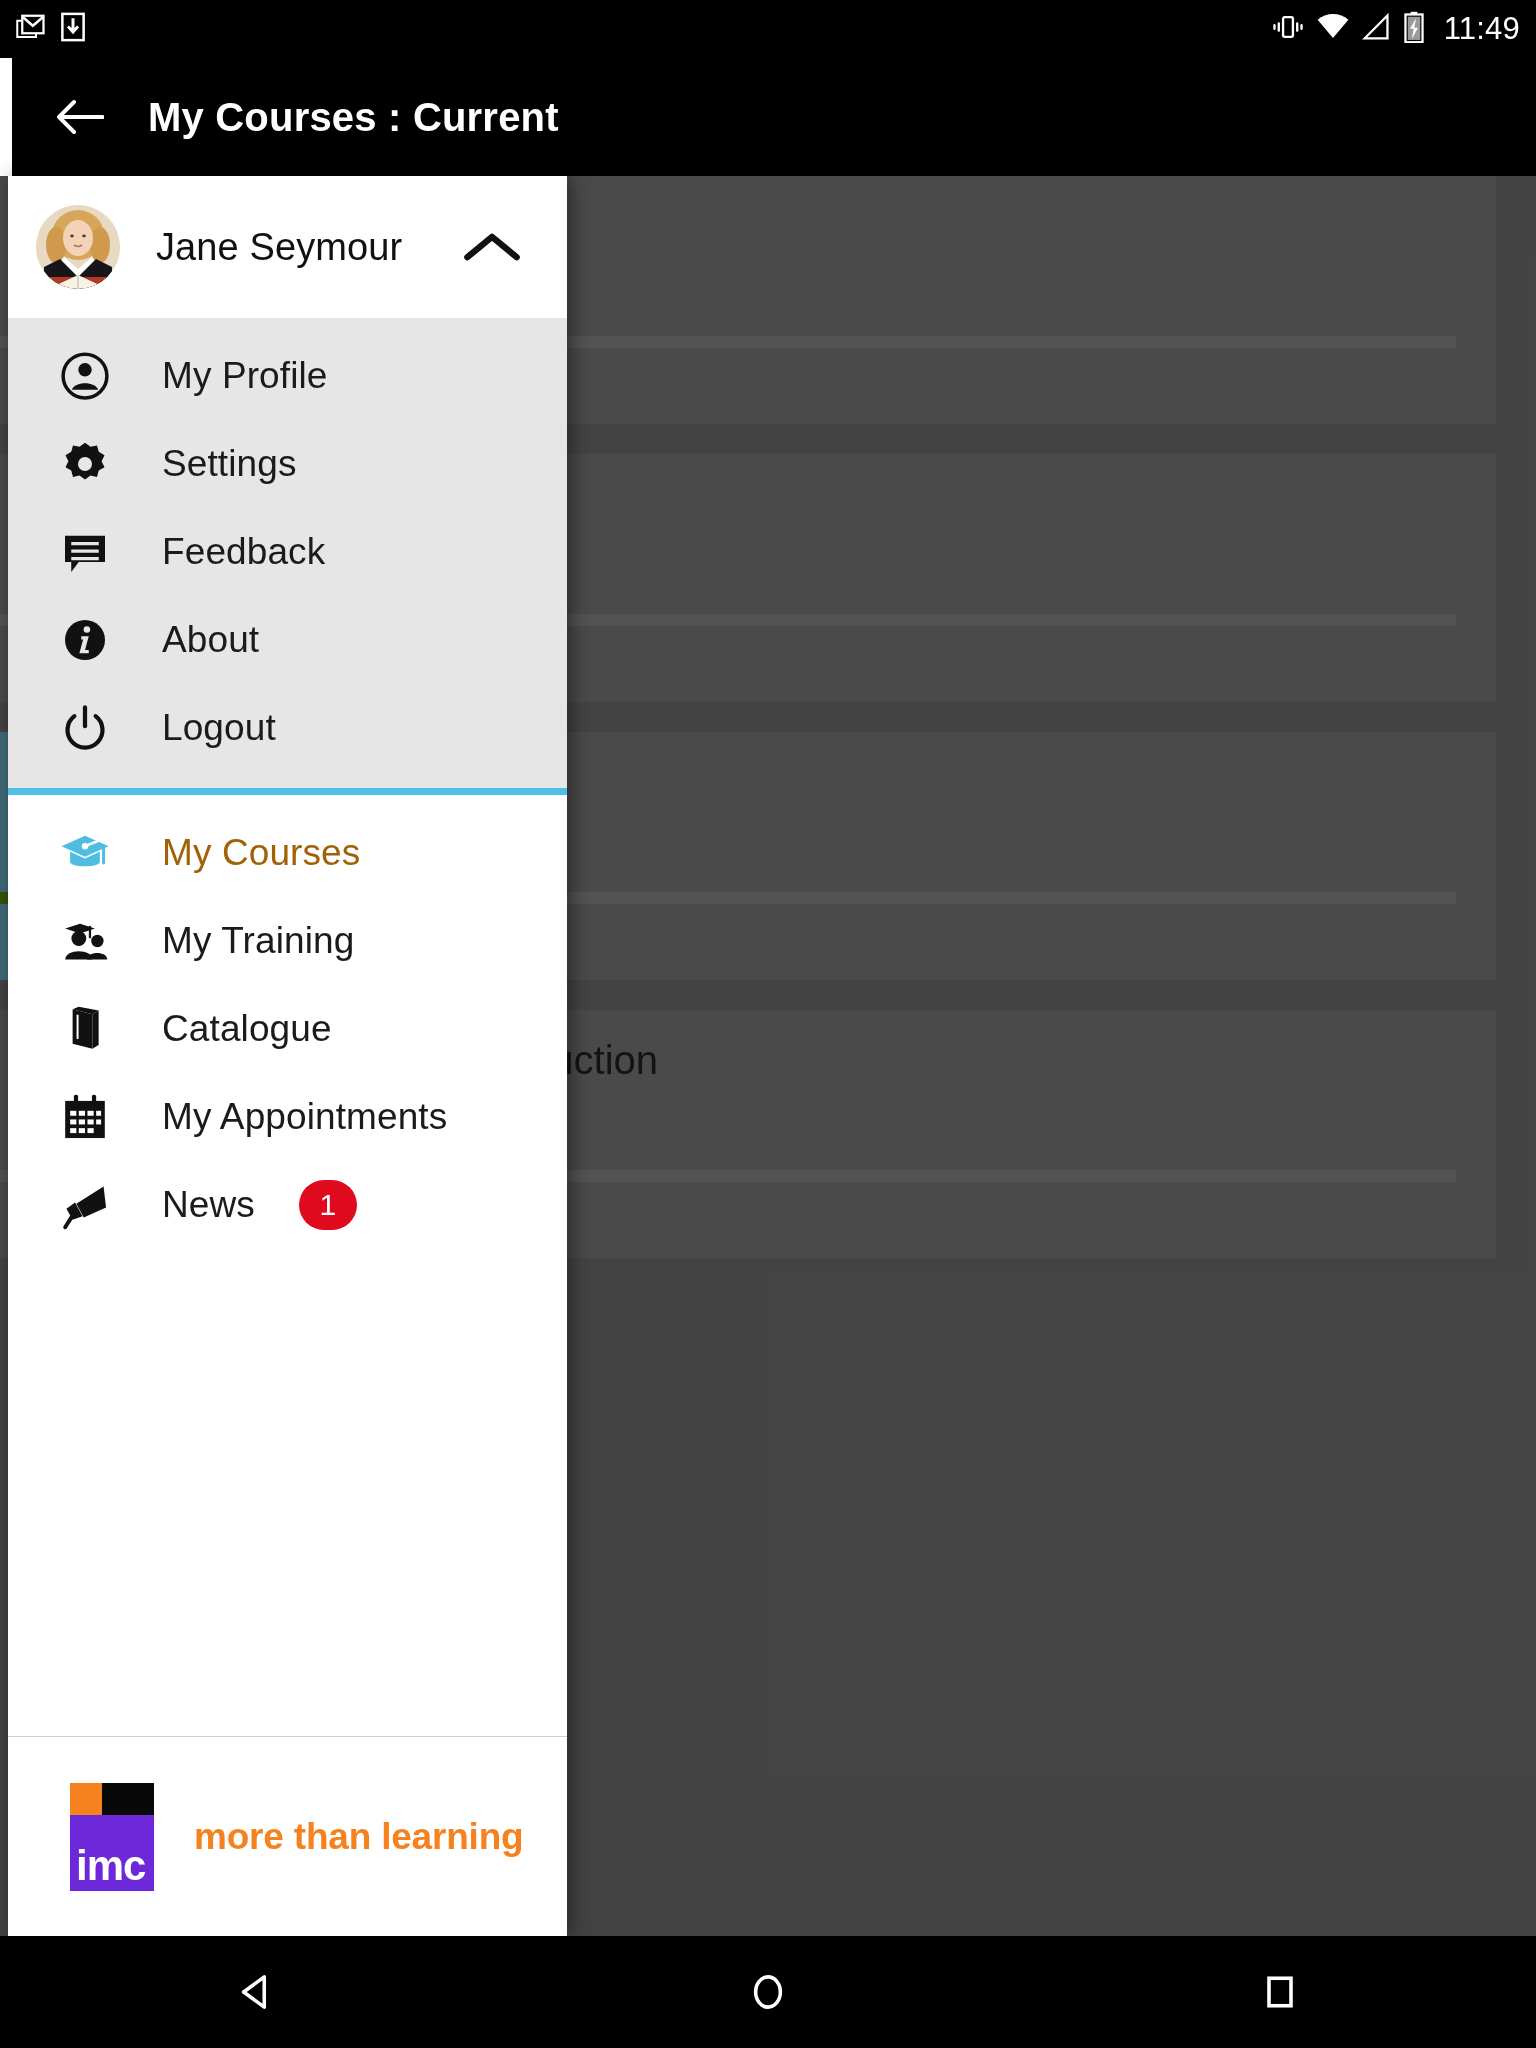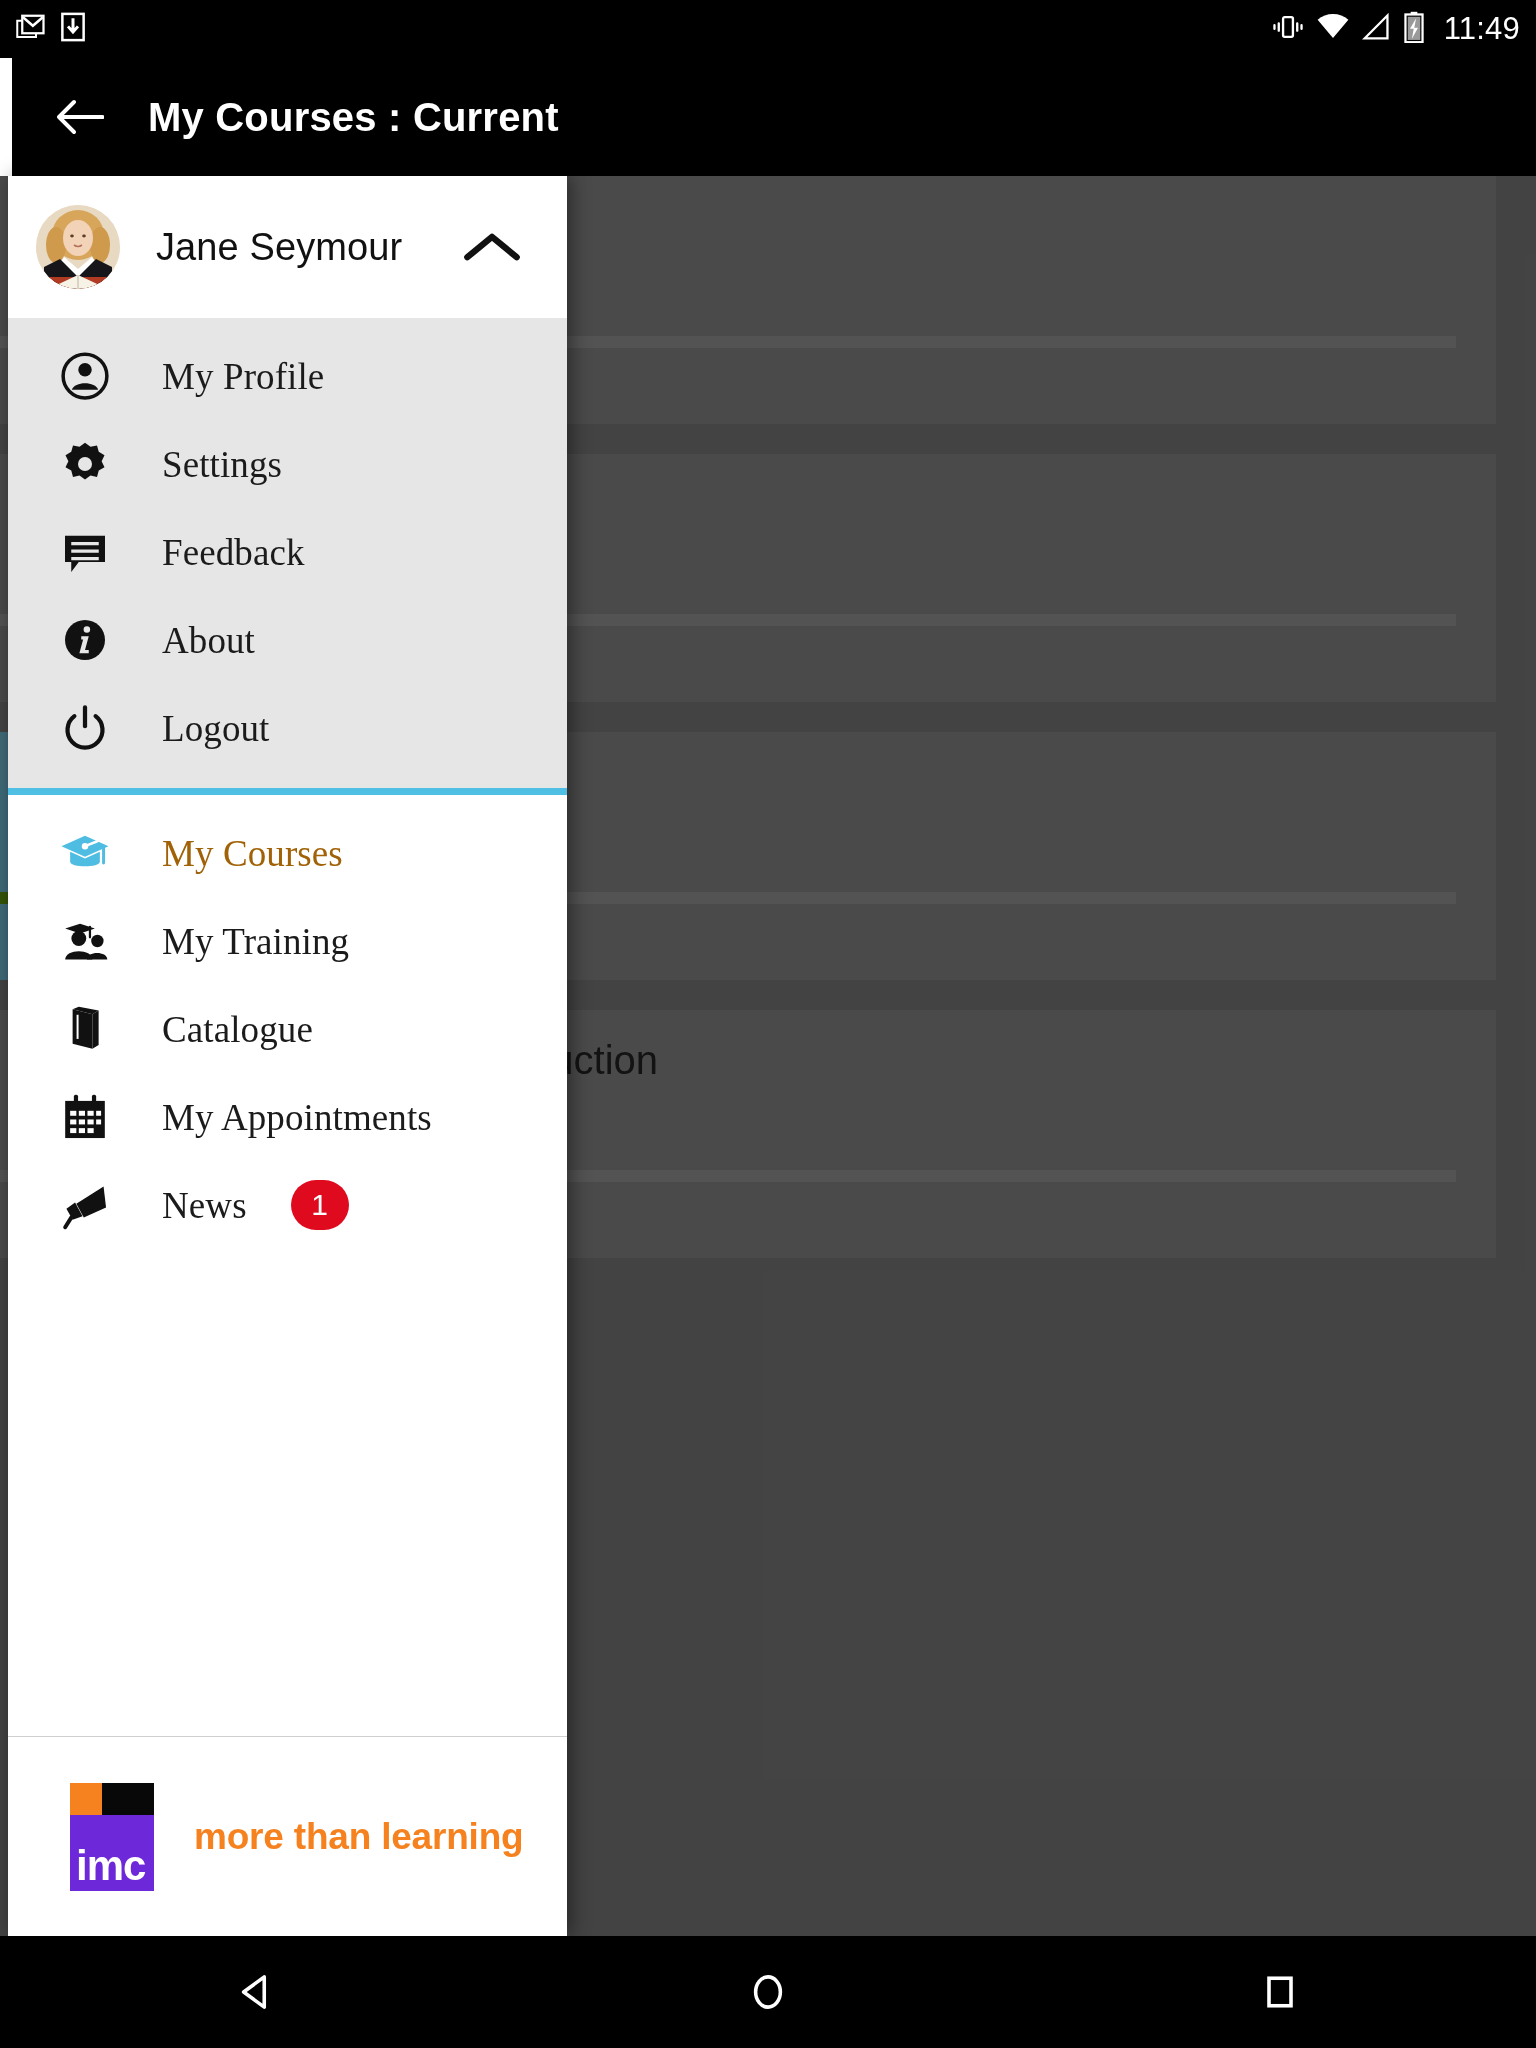--- a/index.html
+++ b/index.html
@@ -90,21 +90,21 @@
   .nav-menu{ background:#fff; flex:1 1 auto; padding:14px 0 0 0; }
 
   .menu-item{
     height:88px; display:flex; align-items:center; padding-left:46px; position:relative;
   }
   .menu-icon{
     width:62px; height:62px; display:flex; align-items:center; justify-content:center;
     flex:0 0 auto;
   }
   .menu-label{
-    margin-left:46px; font-size:37px; color:#1b1b1b; letter-spacing:0.1px;font-family:Liberation Serif, serif;
+    margin-left:46px; font-size:37px; color:#1b1b1b; letter-spacing:0.1px;
   }
   .menu-item.active .menu-label{ color:#a16207; }
 
   .divider-blue{ height:7px; background:#4fc0e4; flex:0 0 auto; }
 
   .badge{
     margin-left:44px; min-width:58px; height:50px; padding:0 16px;
     border-radius:26px; background:#e00a1e; color:#fff;
     display:flex; align-items:center; justify-content:center;
     font-size:30px; font-weight:500;

